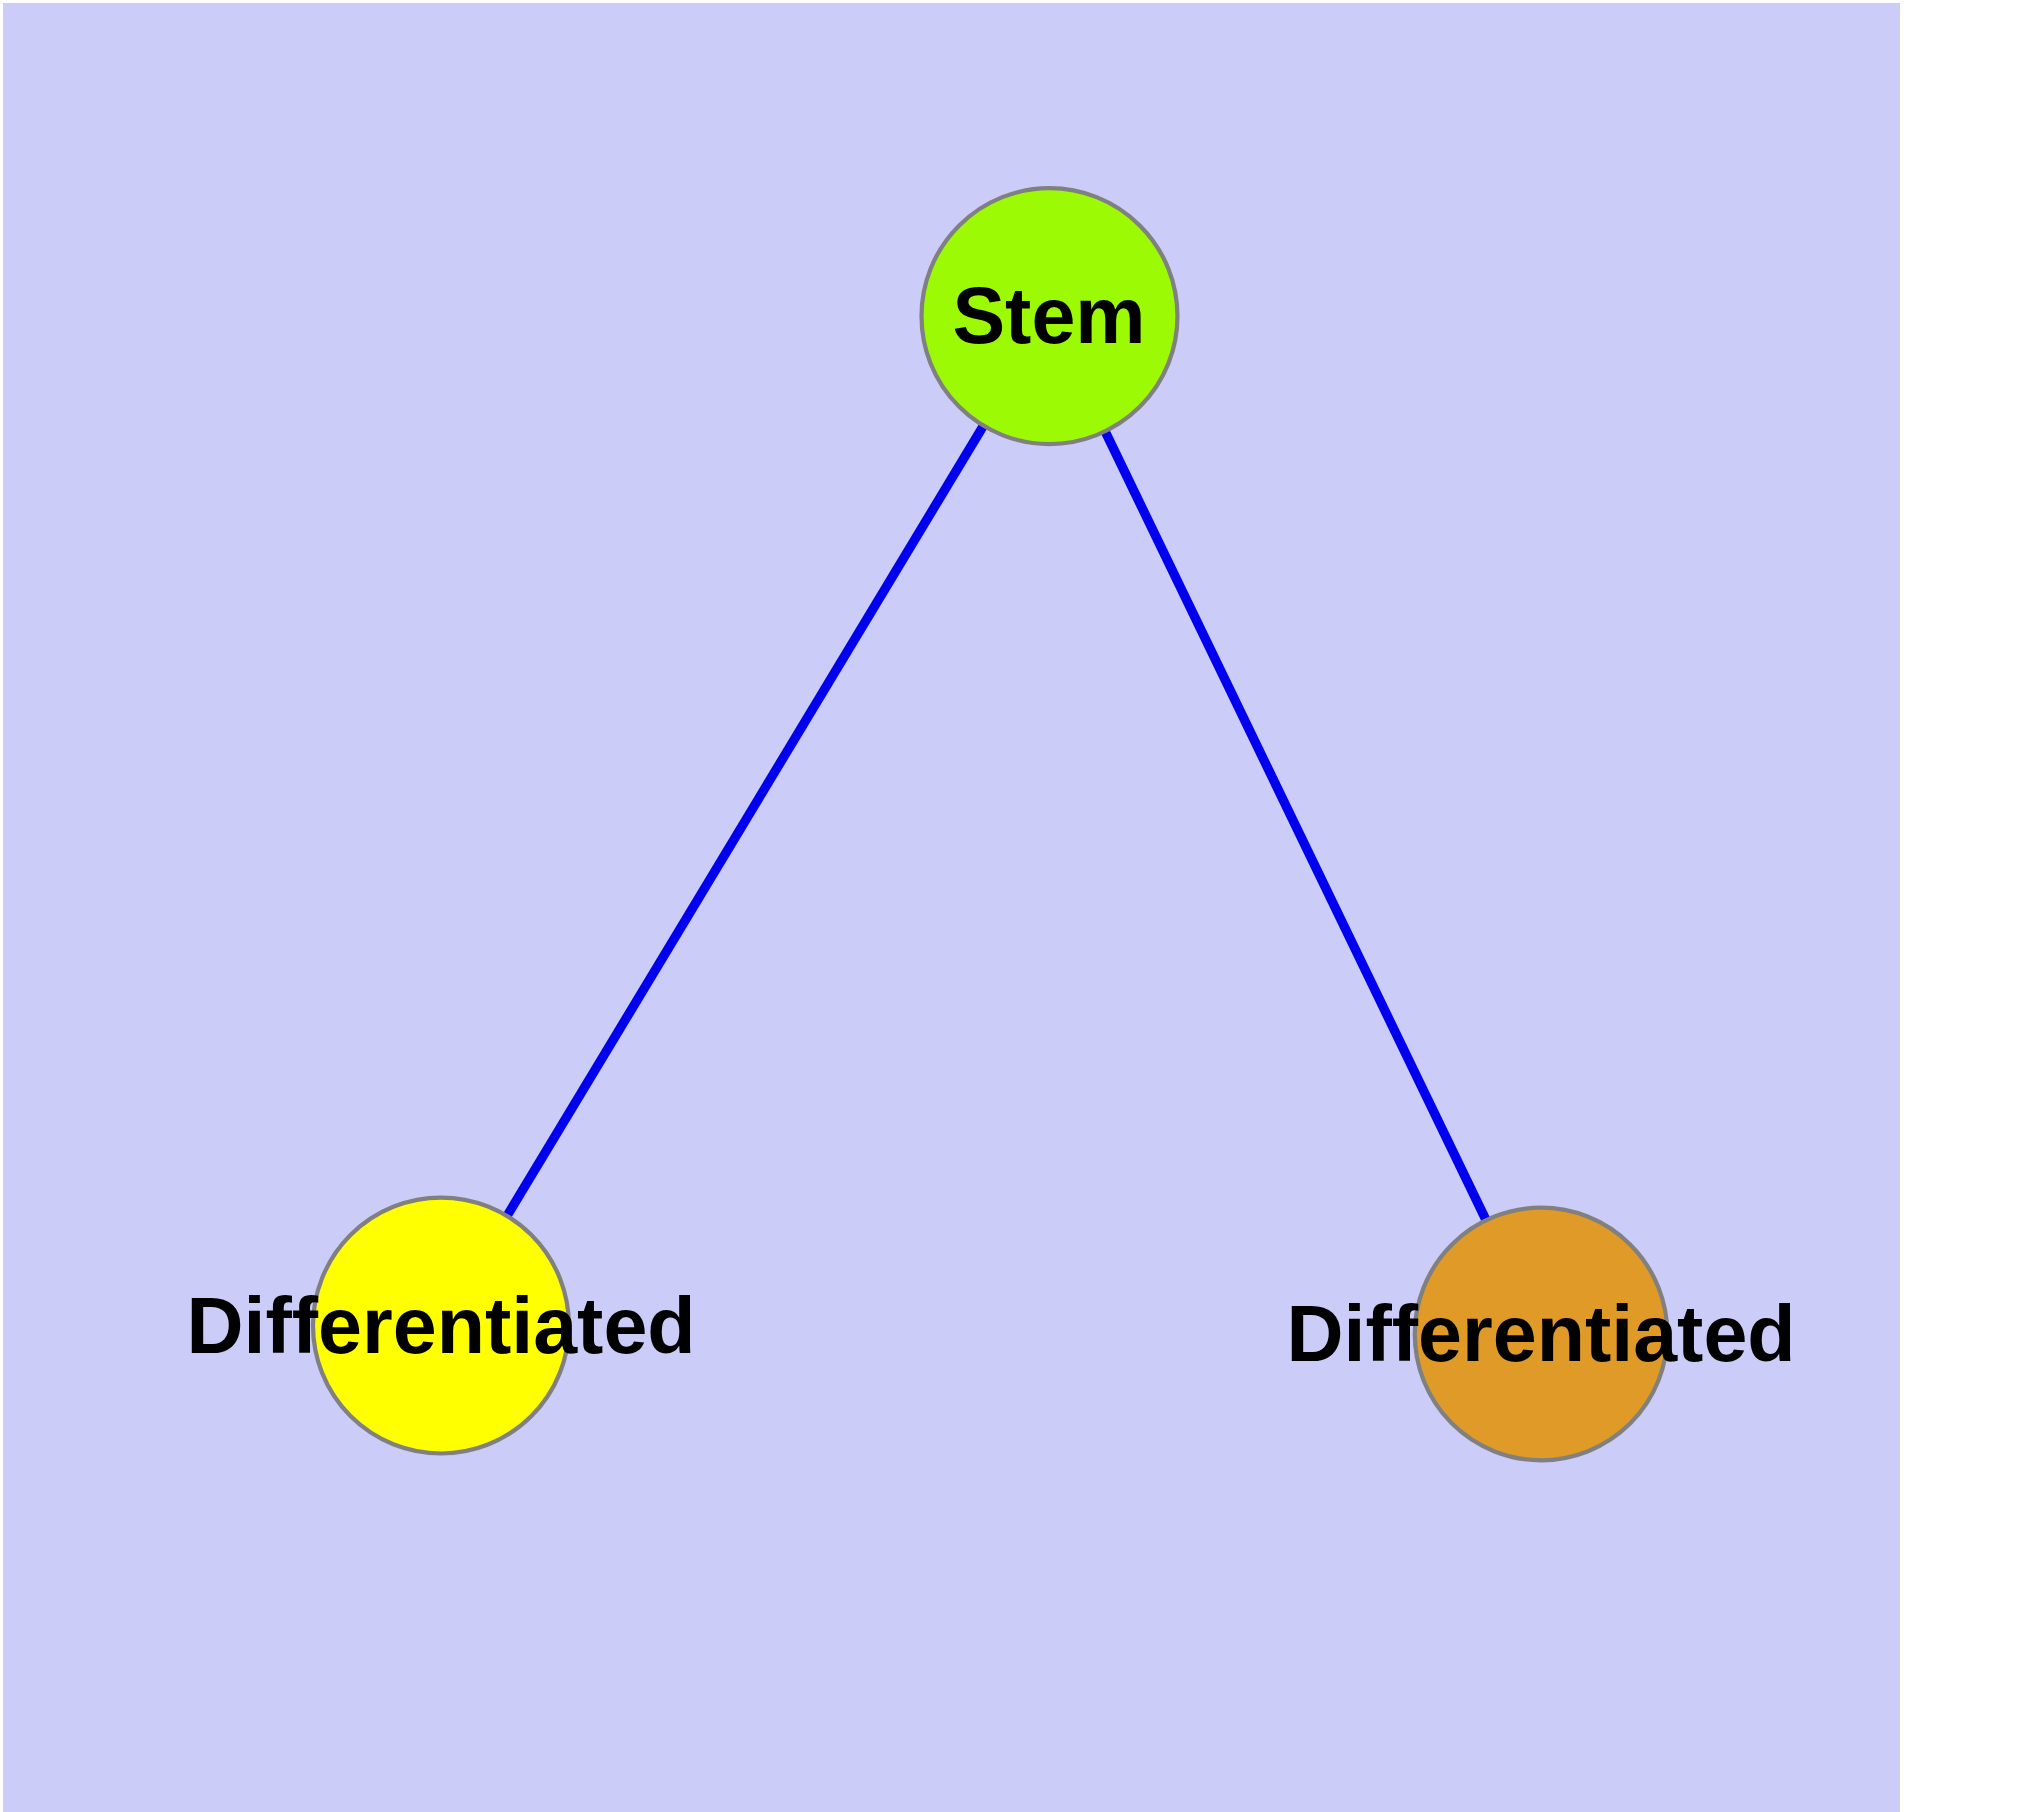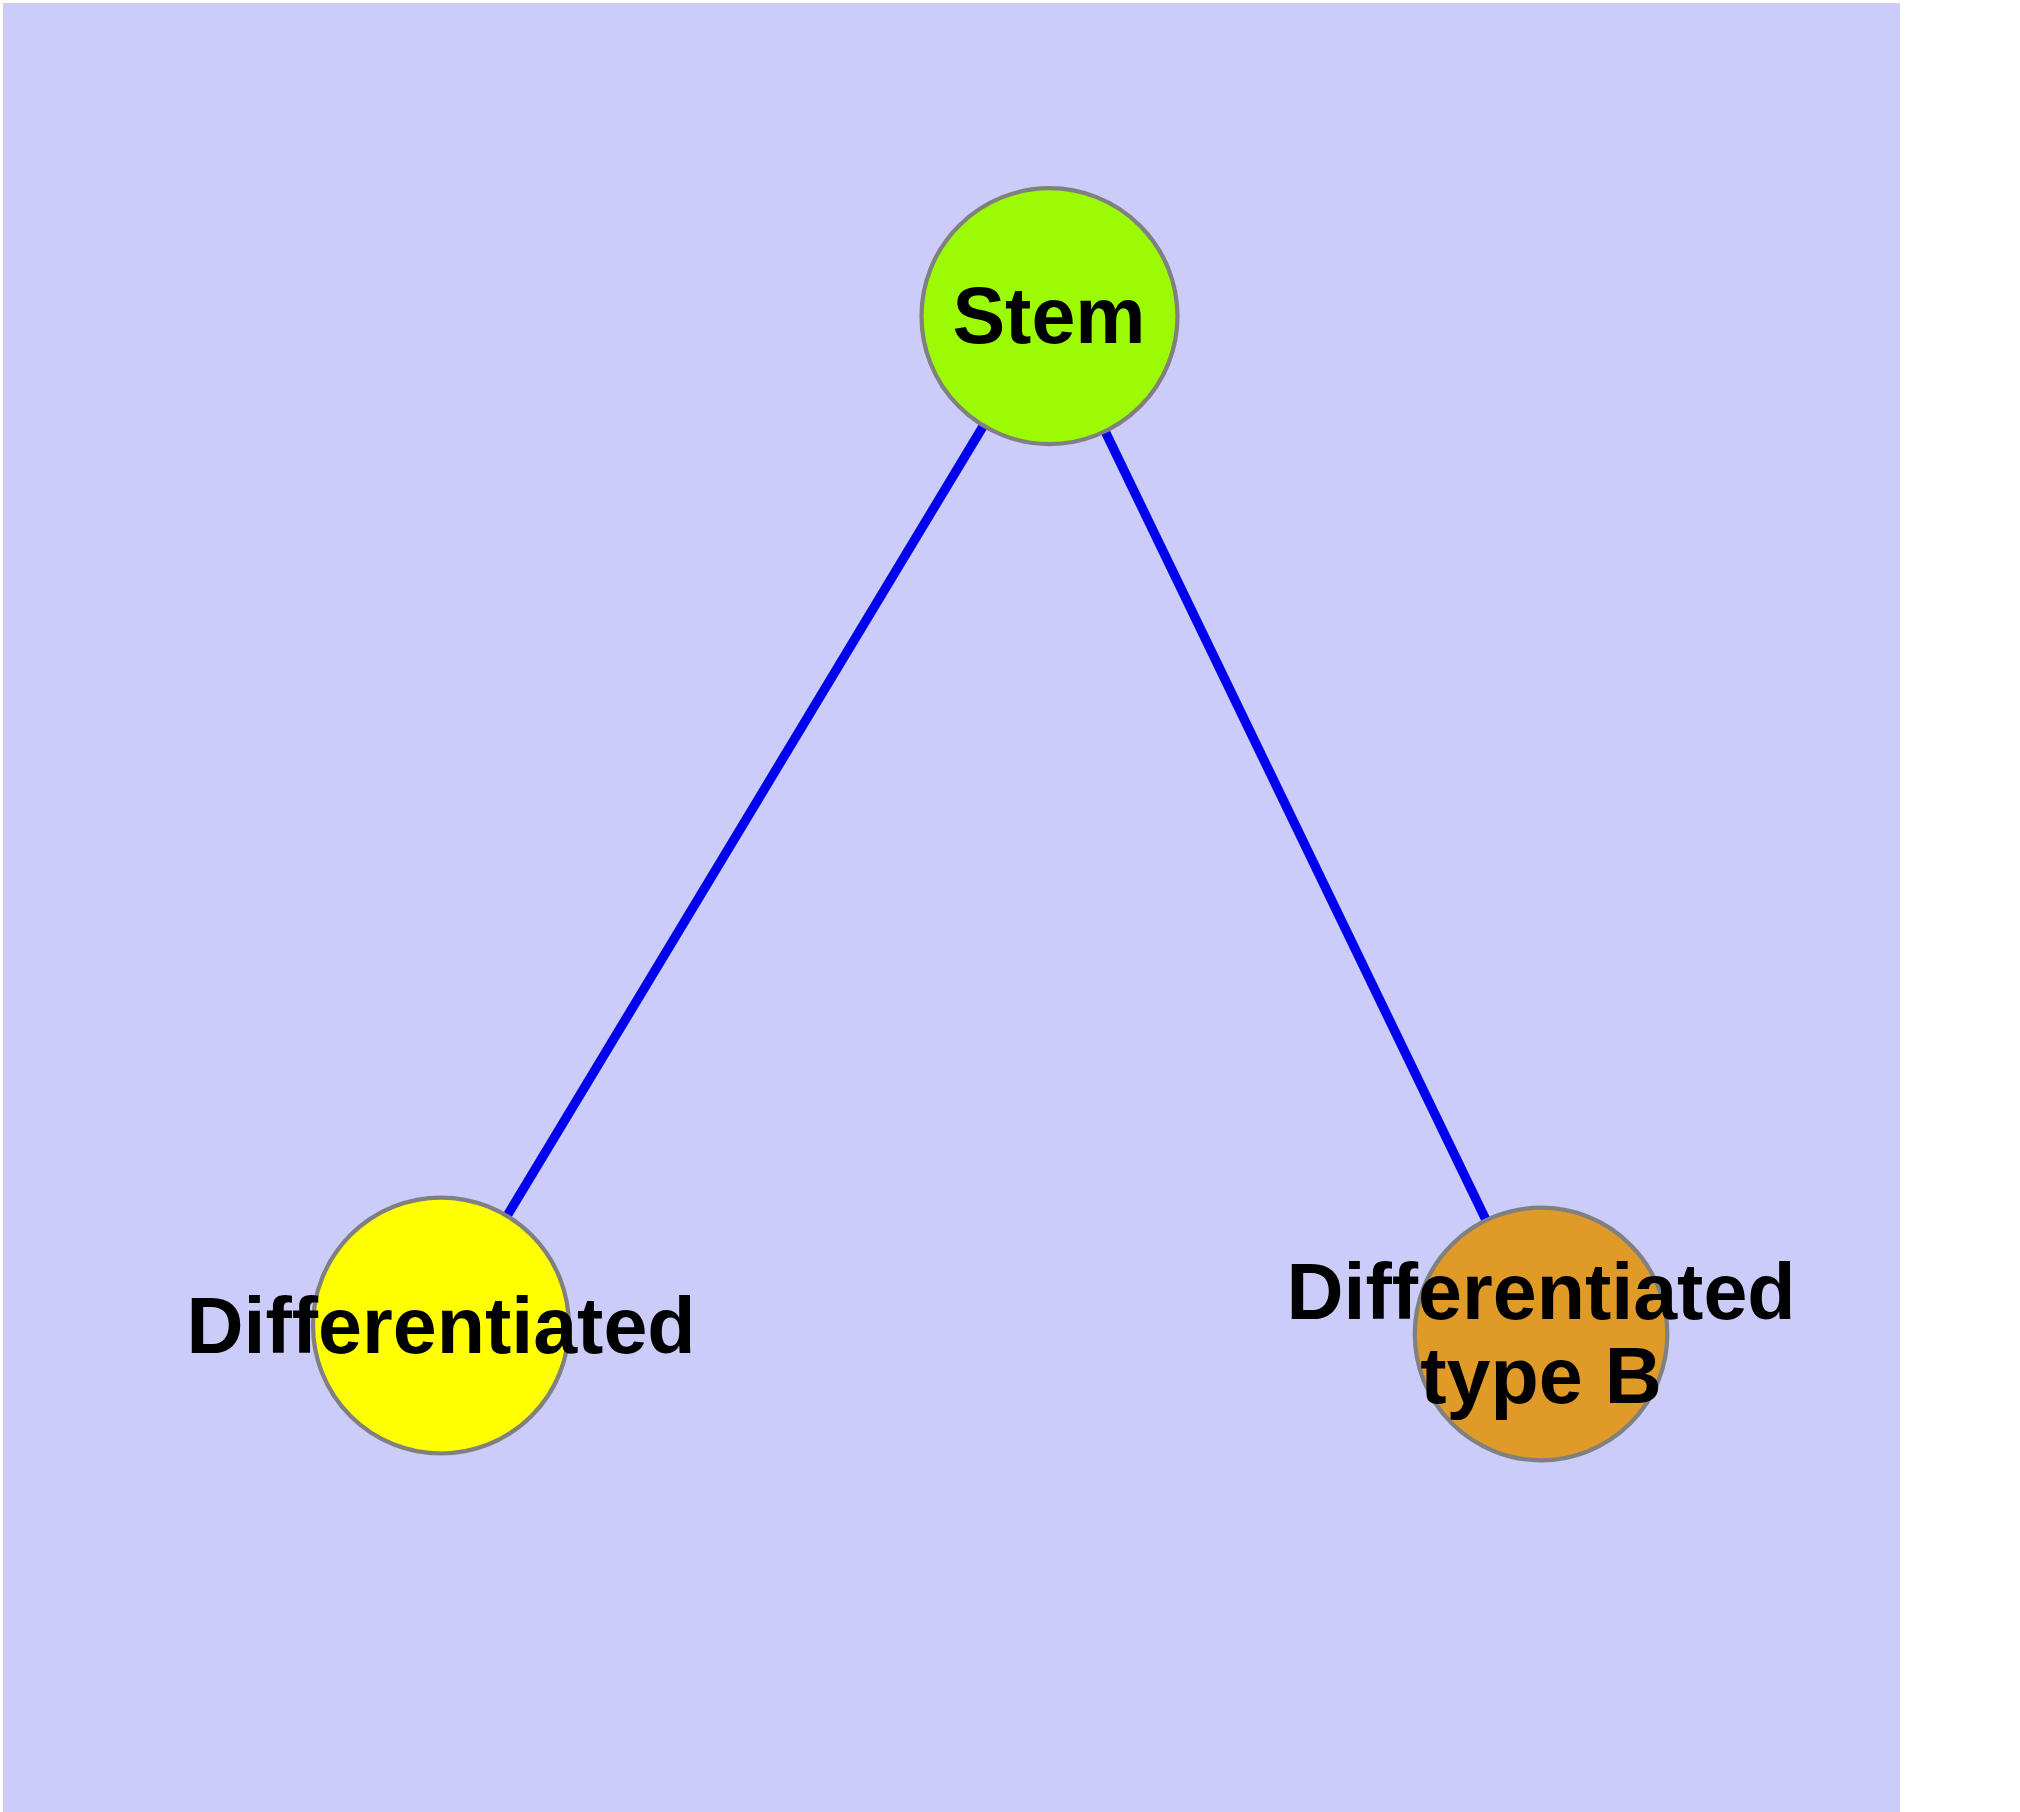--- a/index.html
+++ b/index.html
@@ -62,18 +62,17 @@
 
   <div id="labels-layer">
       <div class="node-label" style="left: 1049px; top: 316px; font-size: 79px; color: rgb(0, 0, 0);">
         <div>Stem</div>
       </div>
       <div class="node-label" style="left: 441px; top: 1326px; font-size: 79px; color: rgb(0, 0, 0);">
         <div>Differentiated</div>
       </div>
       <div class="node-label" style="left: 1541px; top: 1334px; font-size: 79px; color: rgb(0, 0, 0);">
         <div>Differentiated</div>
-        <div>type B</div>
       </div>
     </div>
 
 </div>
 
 
 </body></html>

